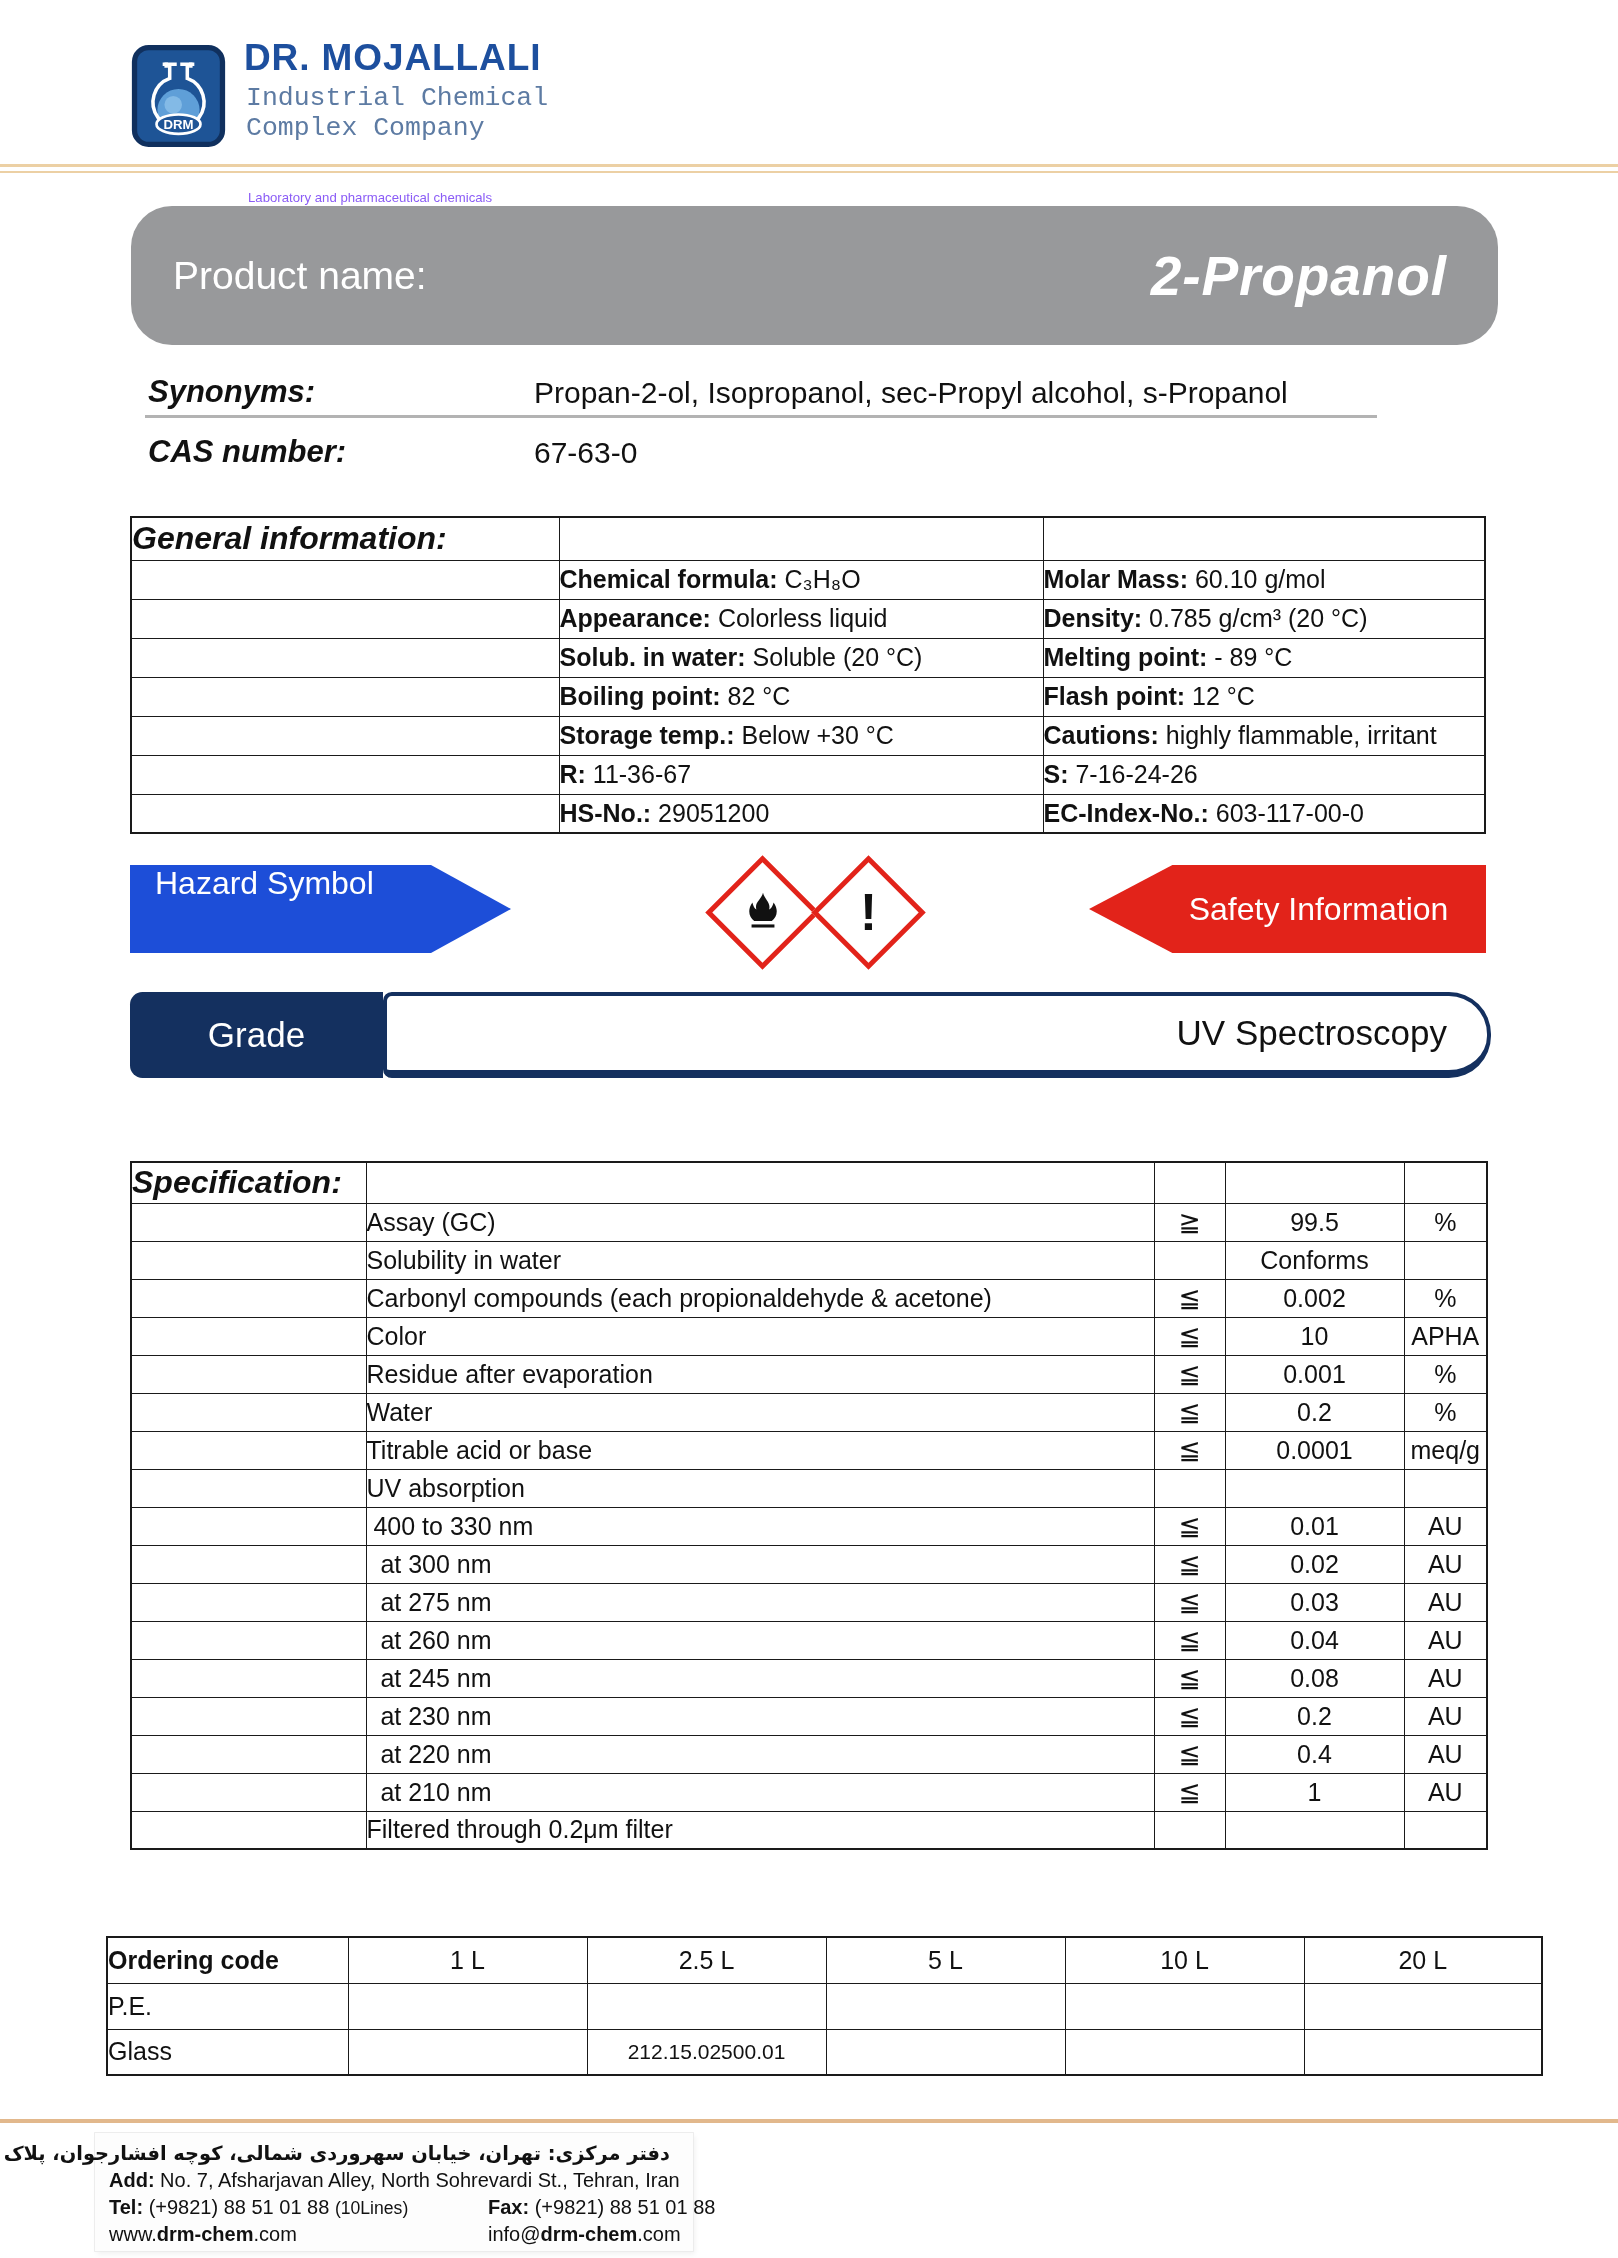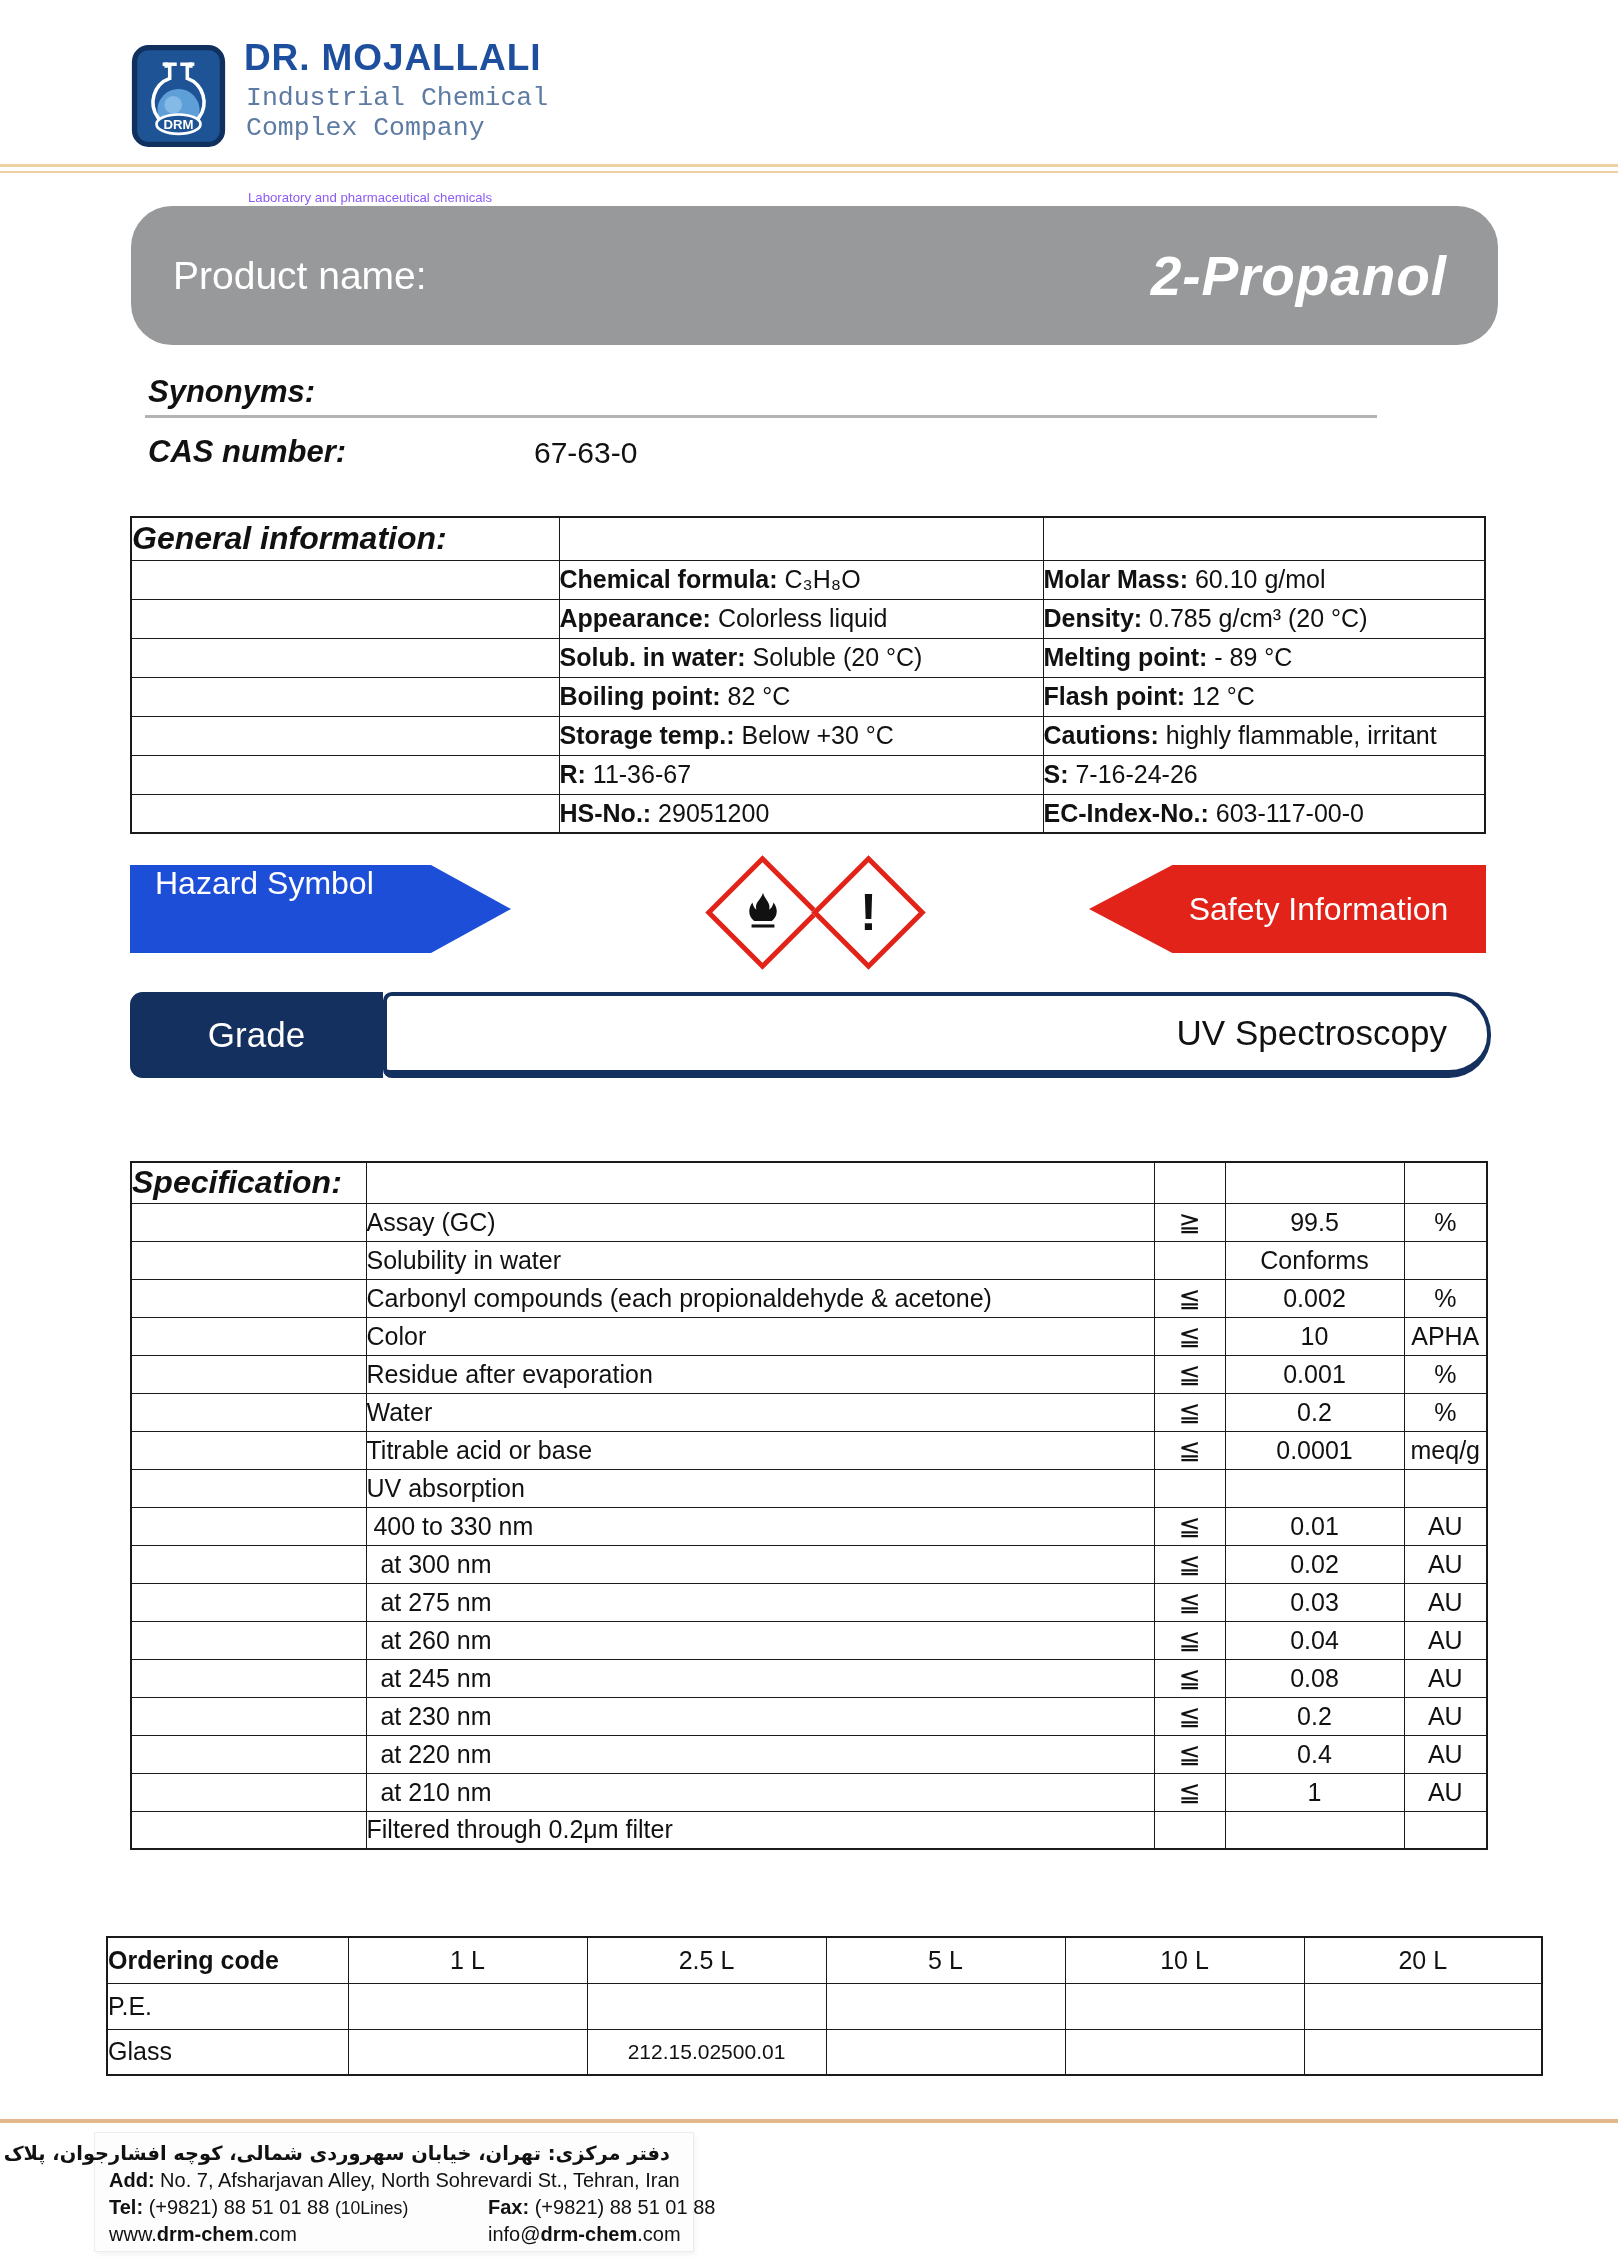--- a/index.html
+++ b/index.html
@@ -123,20 +123,21 @@
   <div class="brand-sub2">Complex Company</div>
   <div class="brand-tag">Laboratory and pharmaceutical chemicals</div>
   <div class="rule-top"></div>
 
   <div class="banner">
     <span class="banner-label">Product name:</span>
     <span class="banner-product">2-Propanol</span>
   </div>
 
   <div class="syn-label">Synonyms:</div>
+  <div class="syn-value">Propan-2-ol, Isopropanol, sec-Propyl alcohol, s-Propanol</div>
   <div class="id-divider"></div>
   <div class="cas-label">CAS number:</div>
   <div class="cas-value">67-63-0</div>
 
   <table class="sheet gtable">
     <colgroup>
         <col style="width:428px">
         <col style="width:484px">
         <col style="width:442px">
       </colgroup>

